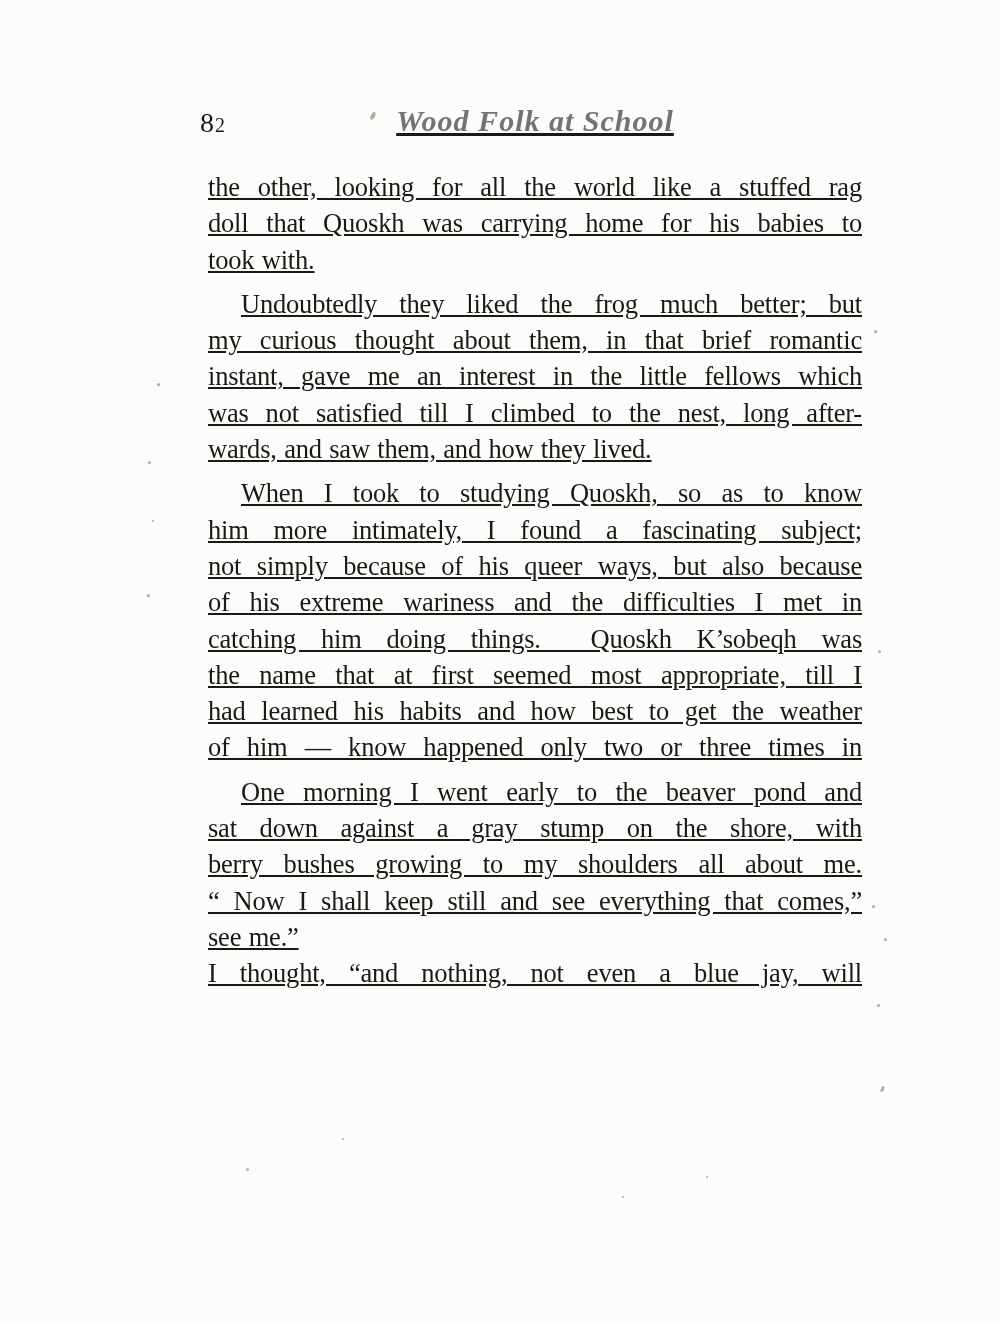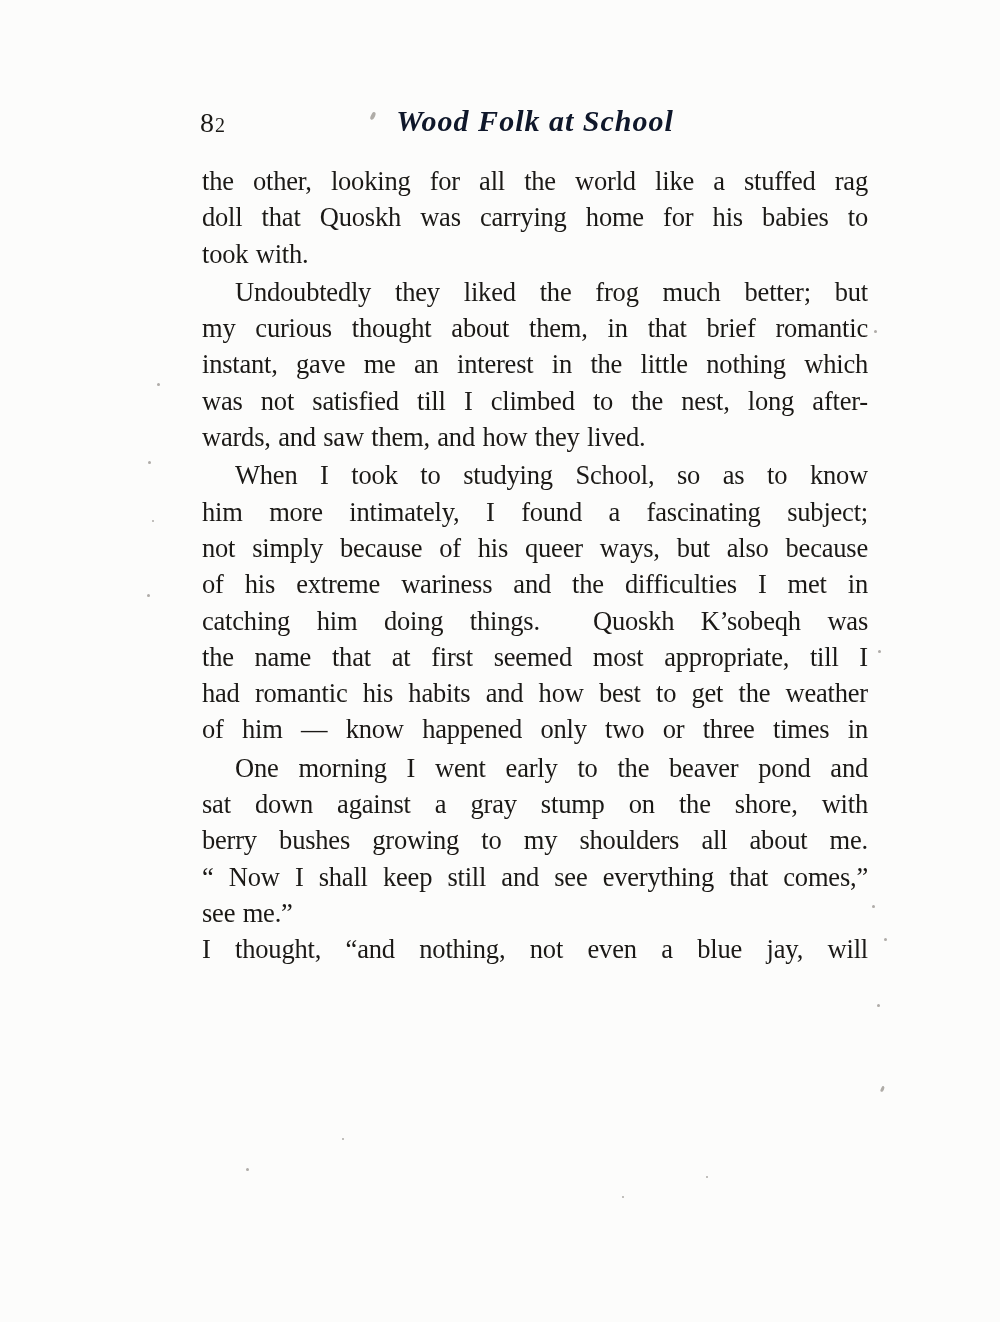--- a/index.html
+++ b/index.html
@@ -13,51 +13,52 @@
     font-family: "Liberation Serif", "DejaVu Serif", serif;
     overflow: hidden;
   }
   
   .header {
     position: absolute;
     left: 200px;
     top: 104px;
     width: 670px;
     height: 42px;
+    text-decoration: underline;
   }
   .folio {
     position: absolute;
     left: 0;
     top: 3px;
     font-size: 28px;
     letter-spacing: 1px;
   }
   .folio .small-digit {
     font-size: 20px;
   }
   .running-title {
     text-align: center;
     font-style: italic;
     font-weight: 600;
     font-size: 30px;
     letter-spacing: 1px;
-    color: #0f172a;
+    color: #737373;
   }
   
   .bodytext {
     position: absolute;
     left: 200px;
     top: 161px;
     width: 670px;
     font-size: 26.5px;
     line-height: 36.3px;
     letter-spacing: -0.2px;
     word-spacing: 1px;
   }
-  .paragraph { margin: 2px; }
+  .paragraph { margin: 8px; text-decoration: underline; }
   .line {
     text-align: justify;
     text-align-last: justify;
   }
   .line.indent { text-indent: 33px; }
   .line.last { text-align-last: left; }
   
   .speck {
     position: absolute;
     background: #6f6a62;
@@ -83,33 +84,33 @@
 
     <div class="paragraph">
       <div class="line">the other, looking for all the world like a stuffed rag</div>
       <div class="line">doll that Quoskh was carrying home for his babies to</div>
       <div class="line last">took with.</div>
     </div>
 
     <div class="paragraph">
       <div class="line indent">Undoubtedly they liked the frog much better; but</div>
       <div class="line">my curious thought about them, in that brief romantic</div>
-      <div class="line">instant, gave me an interest in the little nothing which</div>
+      <div class="line">instant, gave me an interest in the little fellows which</div>
       <div class="line">was not satisfied till I climbed to the nest, long after-</div>
       <div class="line last">wards, and saw them, and how they lived.</div>
     </div>
 
     <div class="paragraph">
-      <div class="line indent">When I took to studying School, so as to know</div>
+      <div class="line indent">When I took to studying Quoskh, so as to know</div>
       <div class="line">him more intimately, I found a fascinating subject;</div>
       <div class="line">not simply because of his queer ways, but also because</div>
       <div class="line">of his extreme wariness and the difficulties I met in</div>
       <div class="line">catching him doing things.&nbsp; Quoskh K’sobeqh was</div>
       <div class="line">the name that at first seemed most appropriate, till I</div>
-      <div class="line">had romantic his habits and how best to get the weather</div>
+      <div class="line">had learned his habits and how best to get the weather</div>
       <div class="line">of him — know happened only two or three times in</div>
     </div>
 
     <div class="paragraph">
       <div class="line indent">One morning I went early to the beaver pond and</div>
       <div class="line">sat down against a gray stump on the shore, with</div>
       <div class="line">berry bushes growing to my shoulders all about me.</div>
       <div class="line">“&nbsp;Now I shall keep still and see everything that comes,”</div>
       <div class="line last">see me.”</div>
       <div class="line">I thought, “and nothing, not even a blue jay, will</div>

